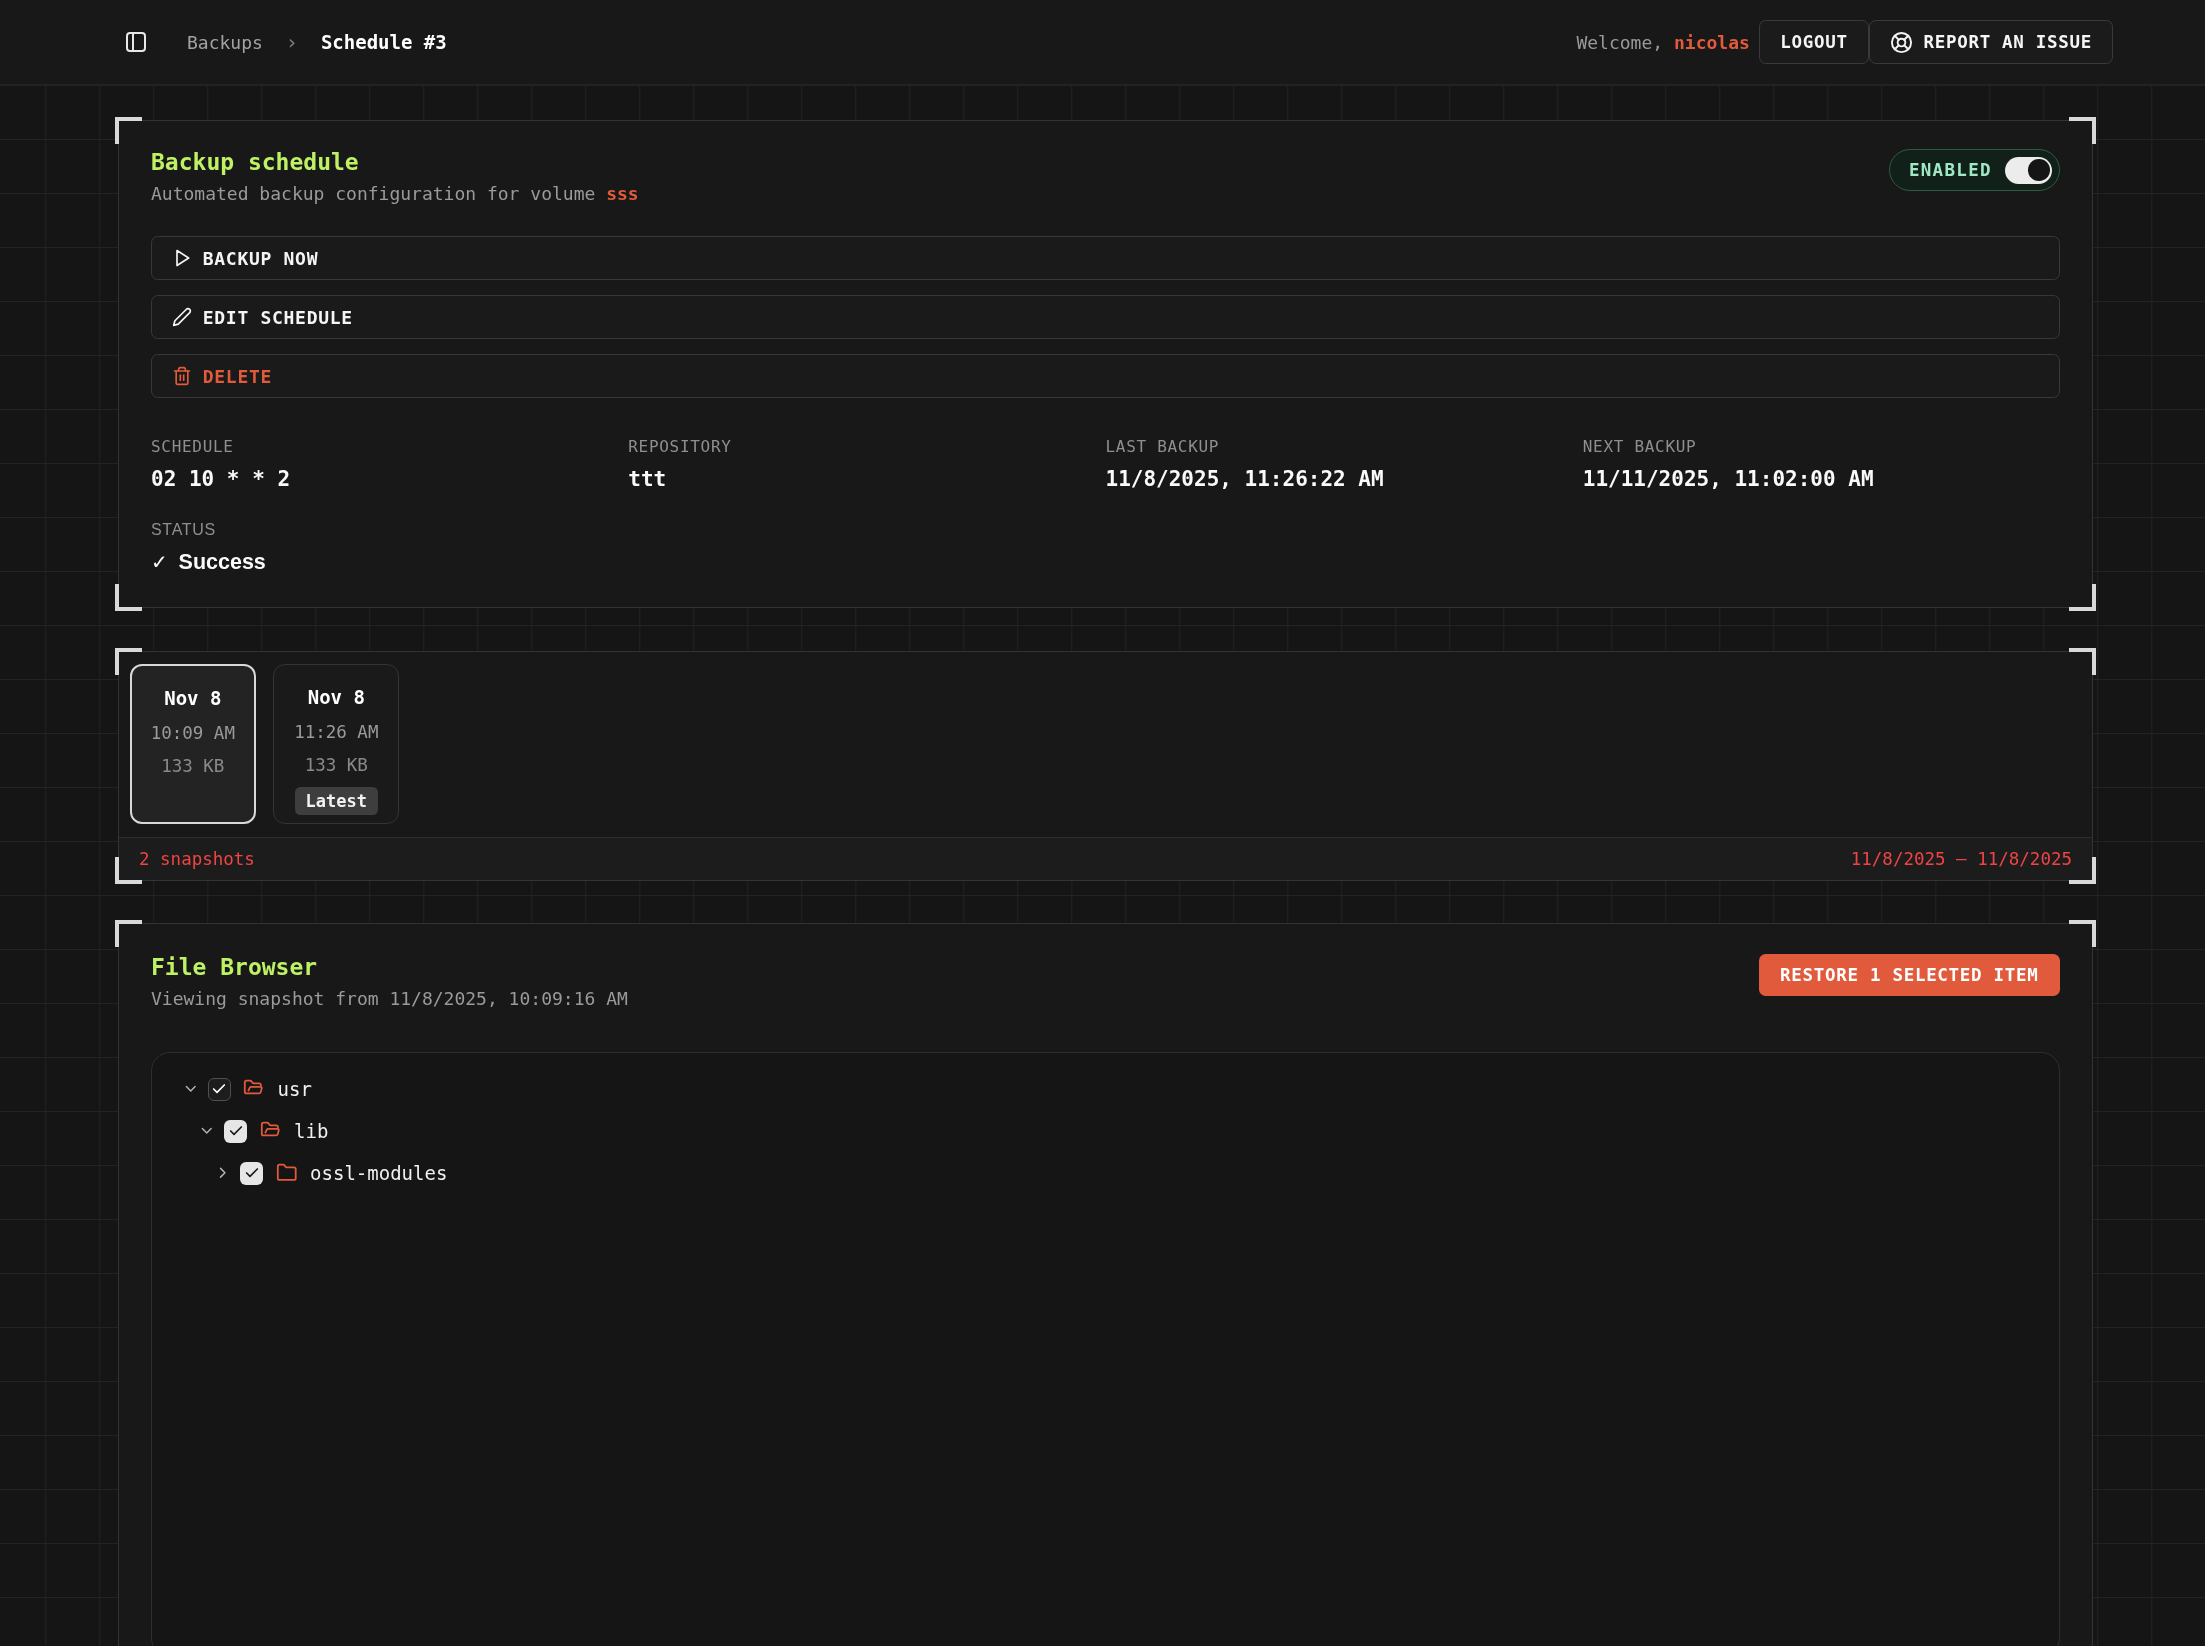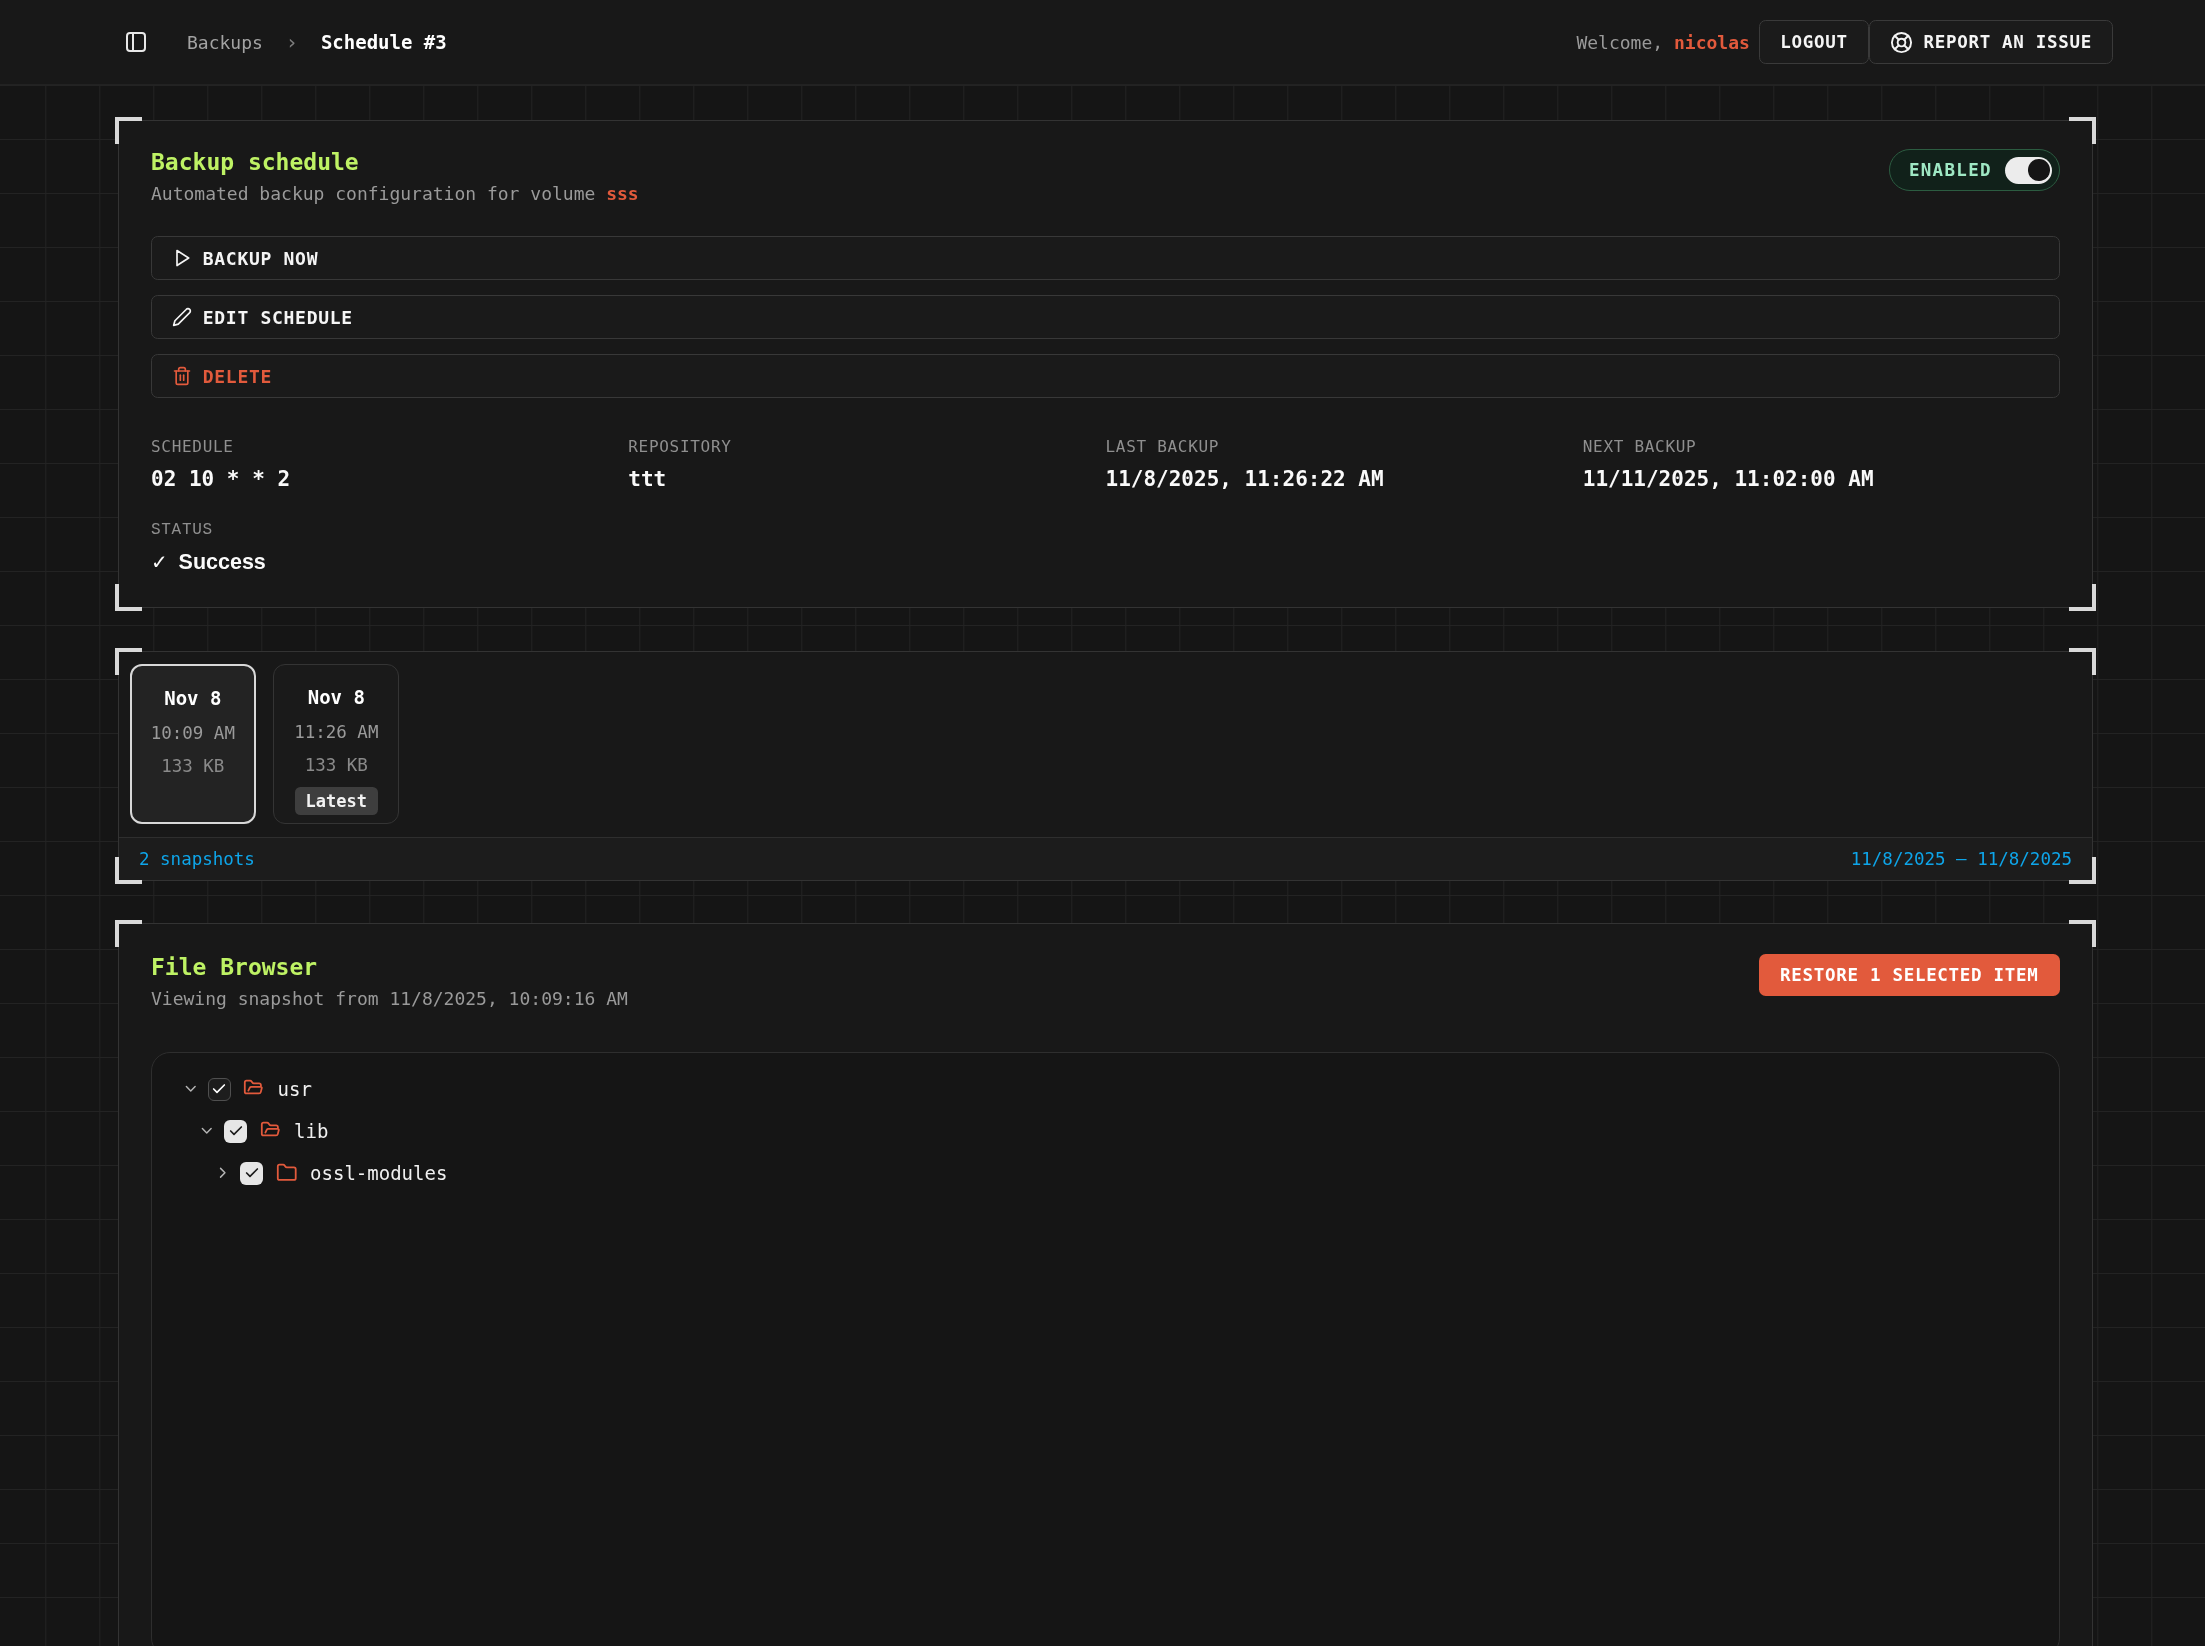--- a/index.html
+++ b/index.html
@@ -66,39 +66,39 @@
     height:44px; padding:0 20px; border-radius:6.7px; border:1.3px solid #383838; background:#1a1a1a;
     color:#f5f5f5; font-family:inherit; font-size:18px; font-weight:700; letter-spacing:0.7px;
     display:flex; align-items:center; gap:10.8px; cursor:pointer;
   }
   .action-btn.danger { color:#e25a3c; }
 
   .fields-grid { margin-top:39px; display:grid; grid-template-columns:1fr 1fr 1fr 1fr; }
   .field-label { font-size:16px; letter-spacing:0.7px; color:#8f8f8f; }
   .field-value { margin-top:10.8px; font-size:21px; font-weight:700; color:#fafafa; }
   .status-field { margin-top:30px; font-family:"Liberation Sans", sans-serif; }
-  .status-field .field-label { font-family:Liberation Mono, monospace; }
+  .status-field .field-label { font-family:Liberation Sans, sans-serif; }
   .status-value { margin-top:10.8px; font-size:21.5px; font-weight:700; display:flex; align-items:center; gap:10.8px; }
   .status-check { font-weight:400; font-size:20px; }
 
   
   .snapshots { margin-top:43px; }
   .snap-strip { display:flex; gap:17.5px; padding:12px 10.8px 13.5px; }
   .snap-card {
     width:126px; height:160px; border-radius:12px; text-align:center; padding-top:21.5px;
     border:1.3px solid #343434; background:#1a1a1a; cursor:pointer;
   }
   .snap-card.selected { border:2px solid #d8d8d8; background:#232323; }
   .snap-date { font-size:19px; font-weight:700; color:#ffffff; }
   .snap-time { margin-top:13.5px; font-size:17.5px; color:#9a9a9a; }
   .snap-size { margin-top:13.5px; font-size:17.5px; color:#8a8a8a; }
   .snap-badge { display:inline-block; margin-top:12px; padding:4px 10.8px; border-radius:5.4px; background:#3e3e3e; font-size:17px; font-weight:700; color:#f2f2f2; }
   .snap-footer {
     height:43px; display:flex; align-items:center; justify-content:space-between; padding:0 20px;
-    background:#1c1c1c; border-top:1.3px solid #2e2e2e; font-size:17.5px; color:#0ea5e9;
+    background:#1c1c1c; border-top:1.3px solid #2e2e2e; font-size:17.5px; color:#ef4444;
   }
 
   
   .filebrowser { margin-top:42px; padding:30px 32px 47px; }
   .fb-head { display:flex; align-items:flex-start; justify-content:space-between; }
   .restore-btn {
     height:42px; padding:0 21.5px; border:none; border-radius:6.7px; background:#e25a3c;
     color:#ffffff; font-family:inherit; font-size:17.5px; font-weight:700; letter-spacing:0.7px; cursor:pointer;
   }
   .tree-panel { margin-top:43px; height:605px; border:1.3px solid #2e2e2e; border-radius:19px; background:#151515; padding:15px 16px; }

